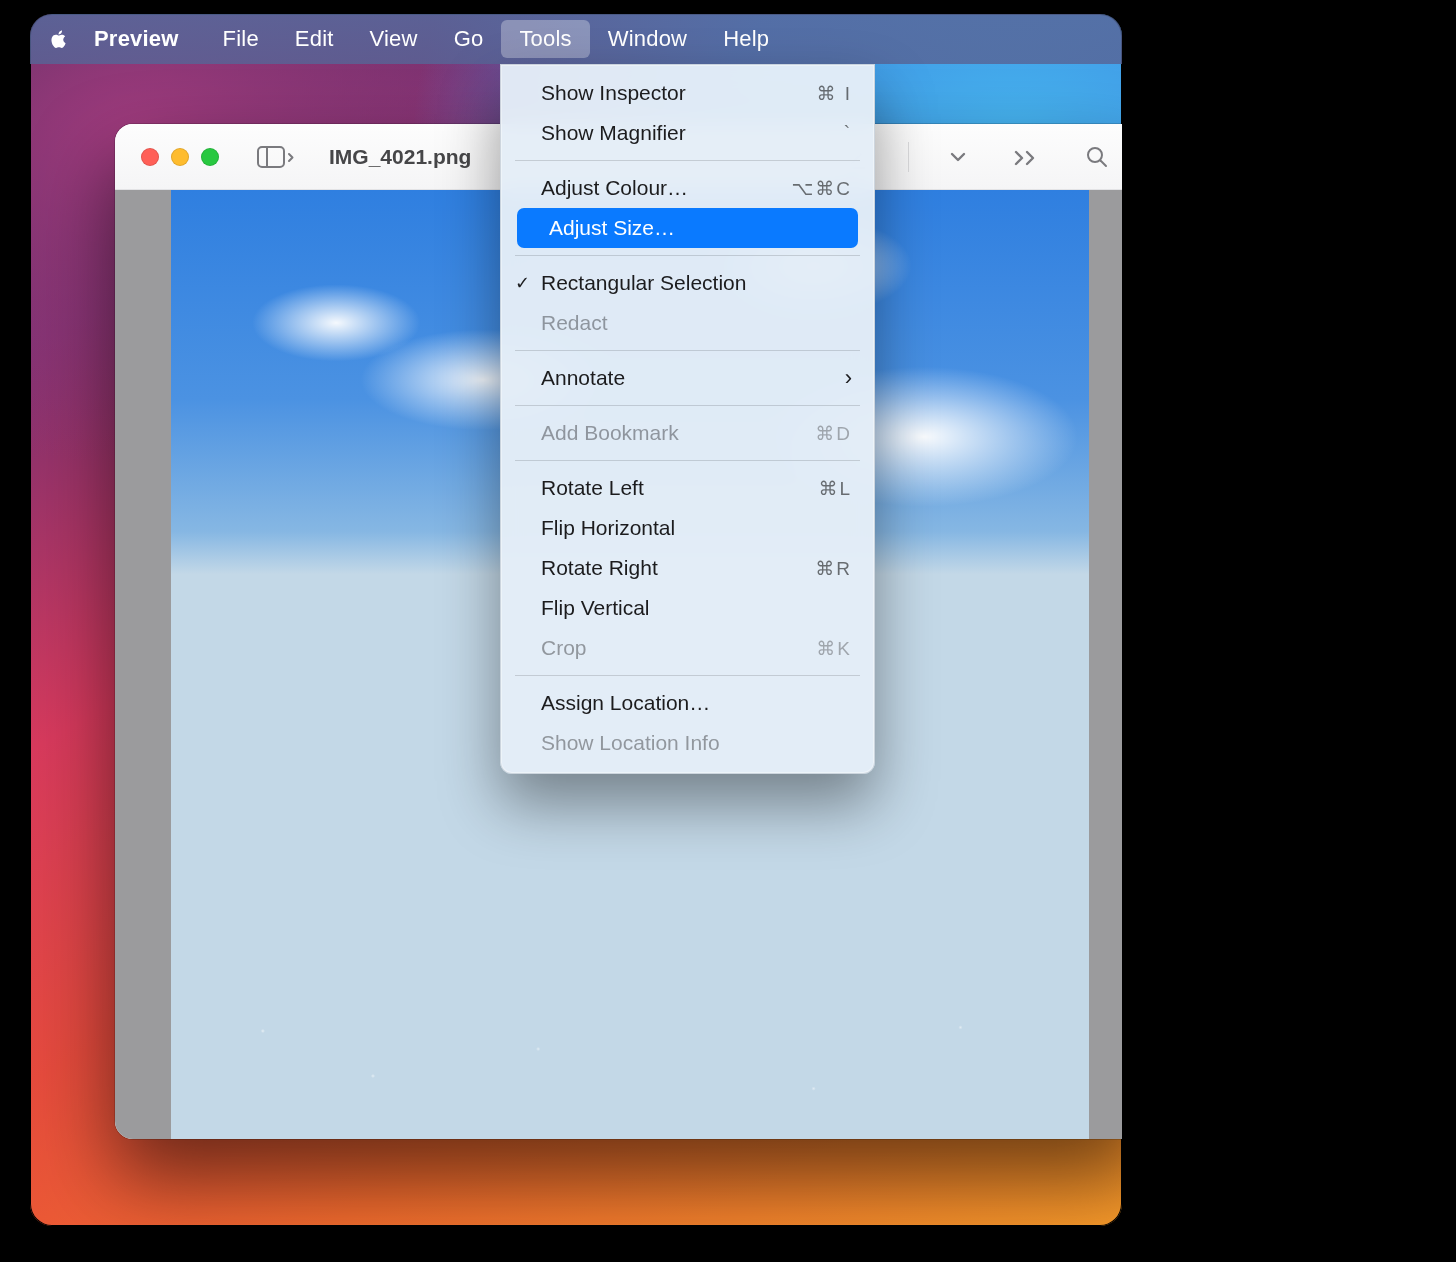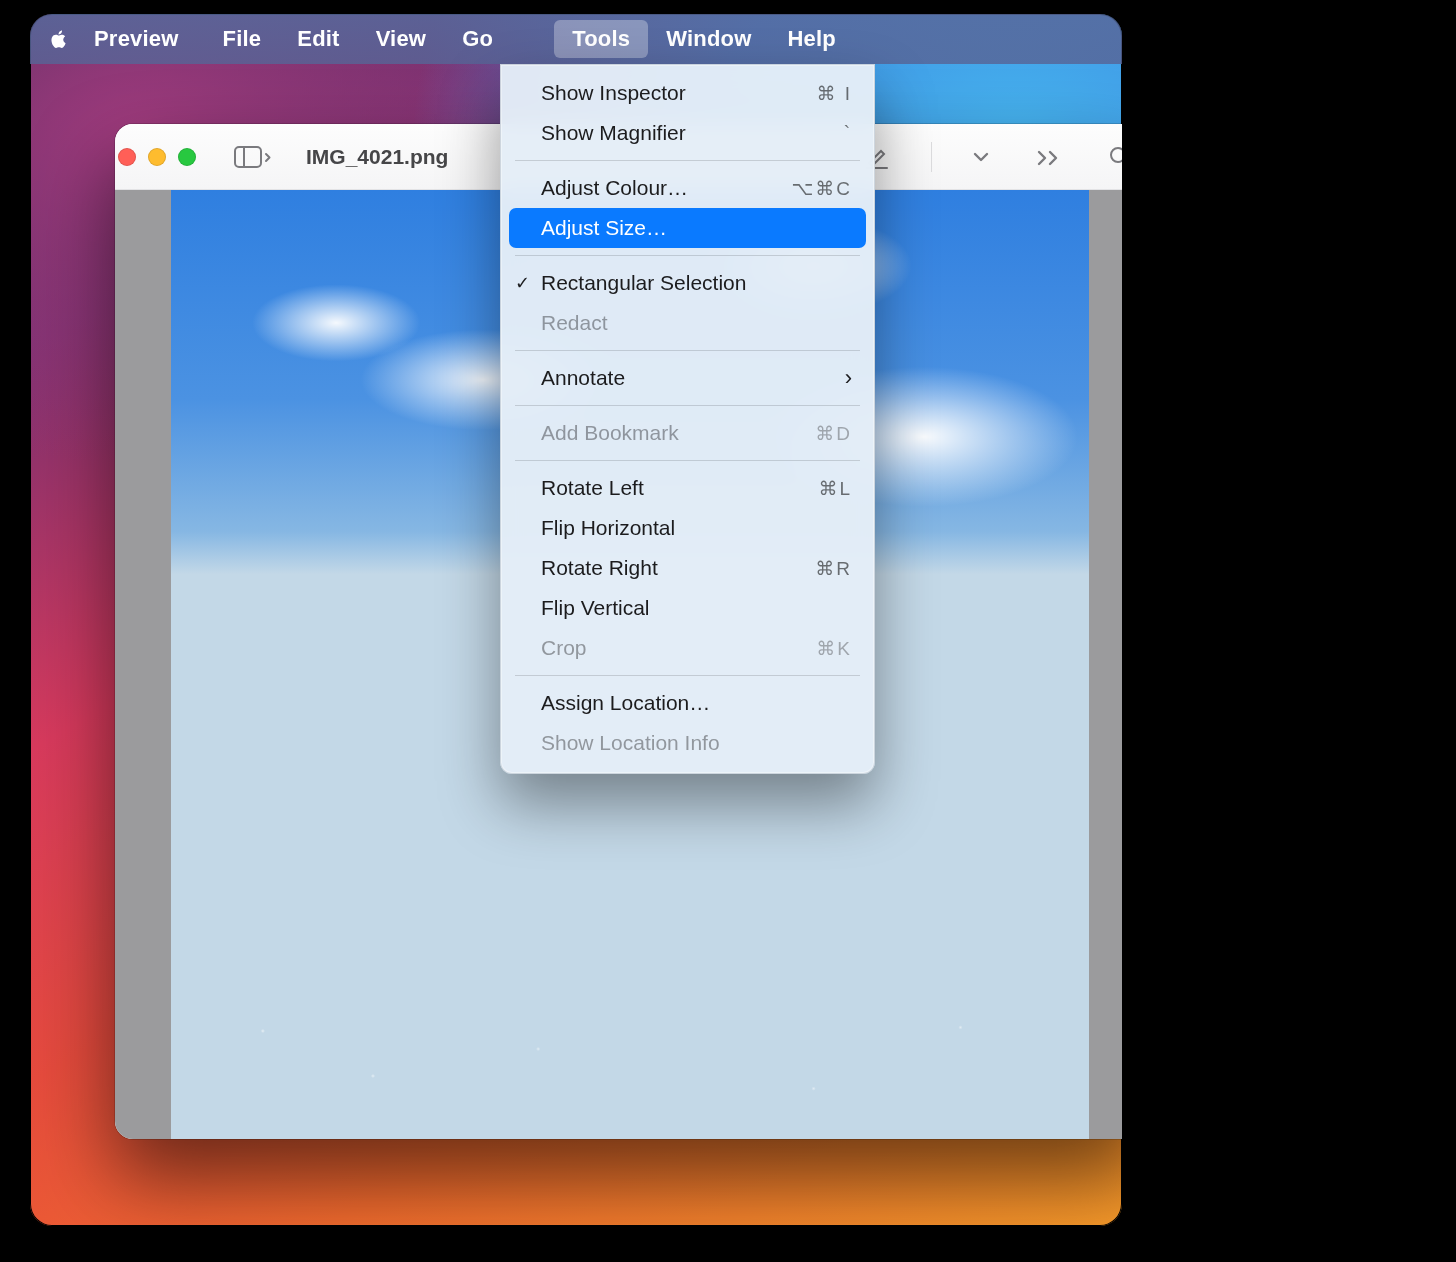--- a/index.html
+++ b/index.html
@@ -42,43 +42,41 @@
     letter-spacing: 0.2px;
   }
   .menubar .apple {
     width: 22px; height: 22px; margin-right: 24px;
   }
   .menubar .appname { font-weight: 700; margin-right: 26px; }
   .menubar .mitem {
     padding: 6px 18px;
     border-radius: 6px;
     cursor: default;
-    font-weight: bold;
   }
   .menubar .mitem.active {
     background: rgba(255,255,255,0.30);
     color: #fff;
-    margin-left: 43px;
   }
 
   
   .window {
     position: absolute;
     left: 85px; top: 110px;
     width: 1030px; height: 1015px;
     border-radius: 18px;
     background: #fff;
     box-shadow: 0 40px 80px rgba(0,0,0,0.55), 0 0 0 1px rgba(0,0,0,0.15);
     overflow: hidden;
   }
   .titlebar {
     height: 66px;
     display: flex;
     align-items: center;
-    padding: 0 3px;
+    padding: 0 26px;
     background: linear-gradient(180deg, #fdfdfd, #f5f5f6);
     border-bottom: 1px solid #e3e3e5;
     gap: 14px;
   }
   .traffic { display: flex; gap: 12px; margin-right: 14px; }
   .dot { width: 18px; height: 18px; border-radius: 50%; box-shadow: inset 0 0 0 1px rgba(0,0,0,0.12); }
   .dot.red { background: #ff5f57; }
   .dot.yellow { background: #febc2e; }
   .dot.green { background: #28c840; }
 
@@ -156,21 +154,21 @@
     align-items: center;
     height: 40px;
     padding: 0 22px 0 40px;
     gap: 40px;
   }
   .menu .row .label { flex: 1 1 auto; white-space: nowrap; }
   .menu .row .sc { color: rgba(0,0,0,0.55); font-size: 19px; letter-spacing: 2px; }
   .menu .row.disabled { color: rgba(32,32,34,0.42); }
   .menu .row.disabled .sc { color: rgba(32,32,34,0.35); }
   .menu .row.hl {
-    background: #0a7aff; color: #fff; border-radius: 7px; margin: 0 8px; padding-left: 32px; padding-right: 14px;
+    background: #0a7aff; color: #fff; border-radius: 7px; margin: 0 16px; padding-left: 32px; padding-right: 14px;
   }
   .menu .sep { height: 1px; background: rgba(0,0,0,0.14); margin: 7px 14px; }
   .menu .check {
     position: absolute; left: 14px; top: 50%; transform: translateY(-50%);
     font-size: 18px; color: #1c1c1e;
   }
   .menu .chev {
     font-size: 22px; color: #1c1c1e; margin-left: 10px;
   }
 </style>

